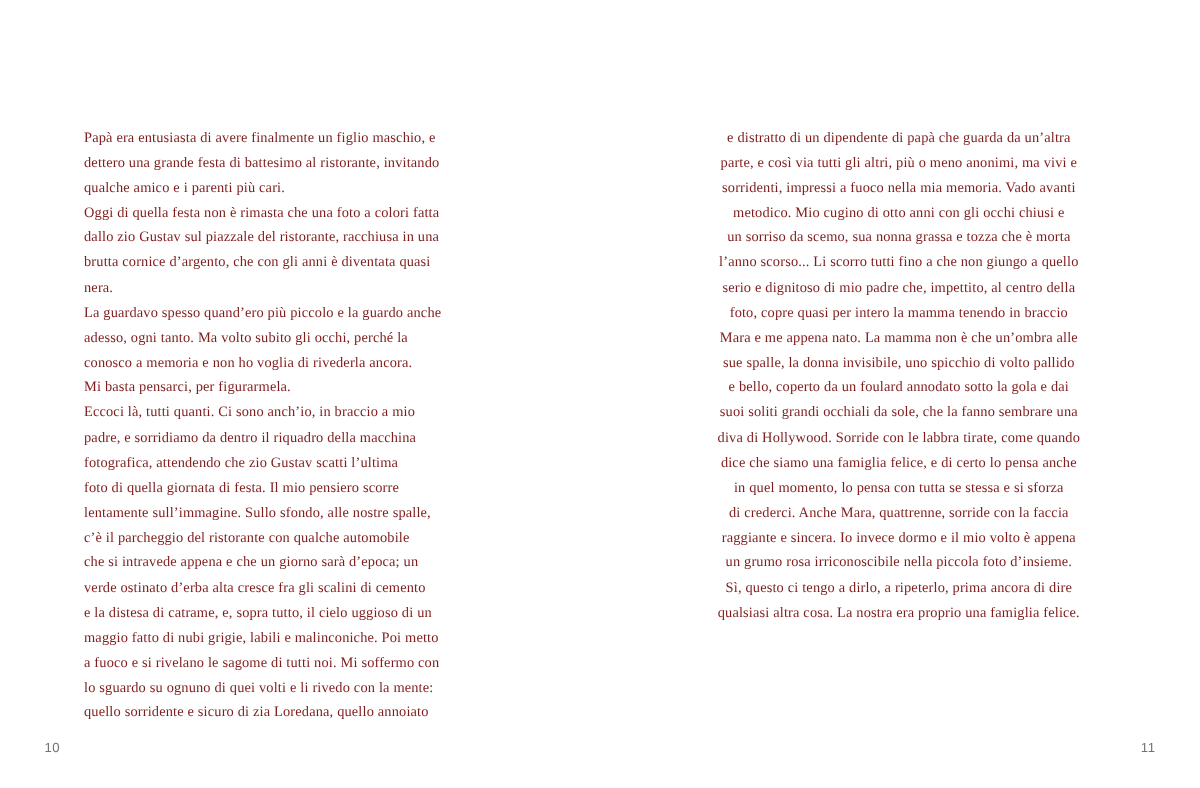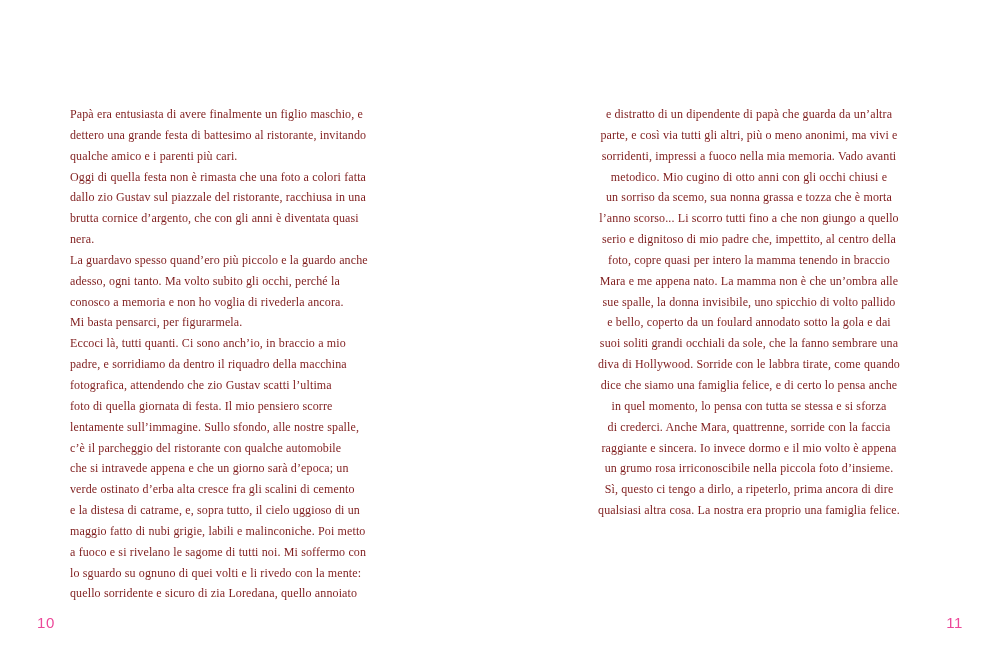--- a/index.html
+++ b/index.html
@@ -52,23 +52,23 @@
     left: 65px;   
     width: 368px;
     text-align: center;
   }
 
   
   .folio {
     position: absolute;
     bottom: 27px;
     font-family: "Liberation Sans", "DejaVu Sans", sans-serif;
-    font-size: 15px;
+    font-size: 11px;
     letter-spacing: 0.04em;
-    color: #ec4899;
+    color: #737373;
     line-height: 1;
   }
   .folio-left  { left: 37px; }
   .folio-right { right: 37px; }
 
   
   .gutter {
     position: absolute;
     left: 466px;
     top: 0;

